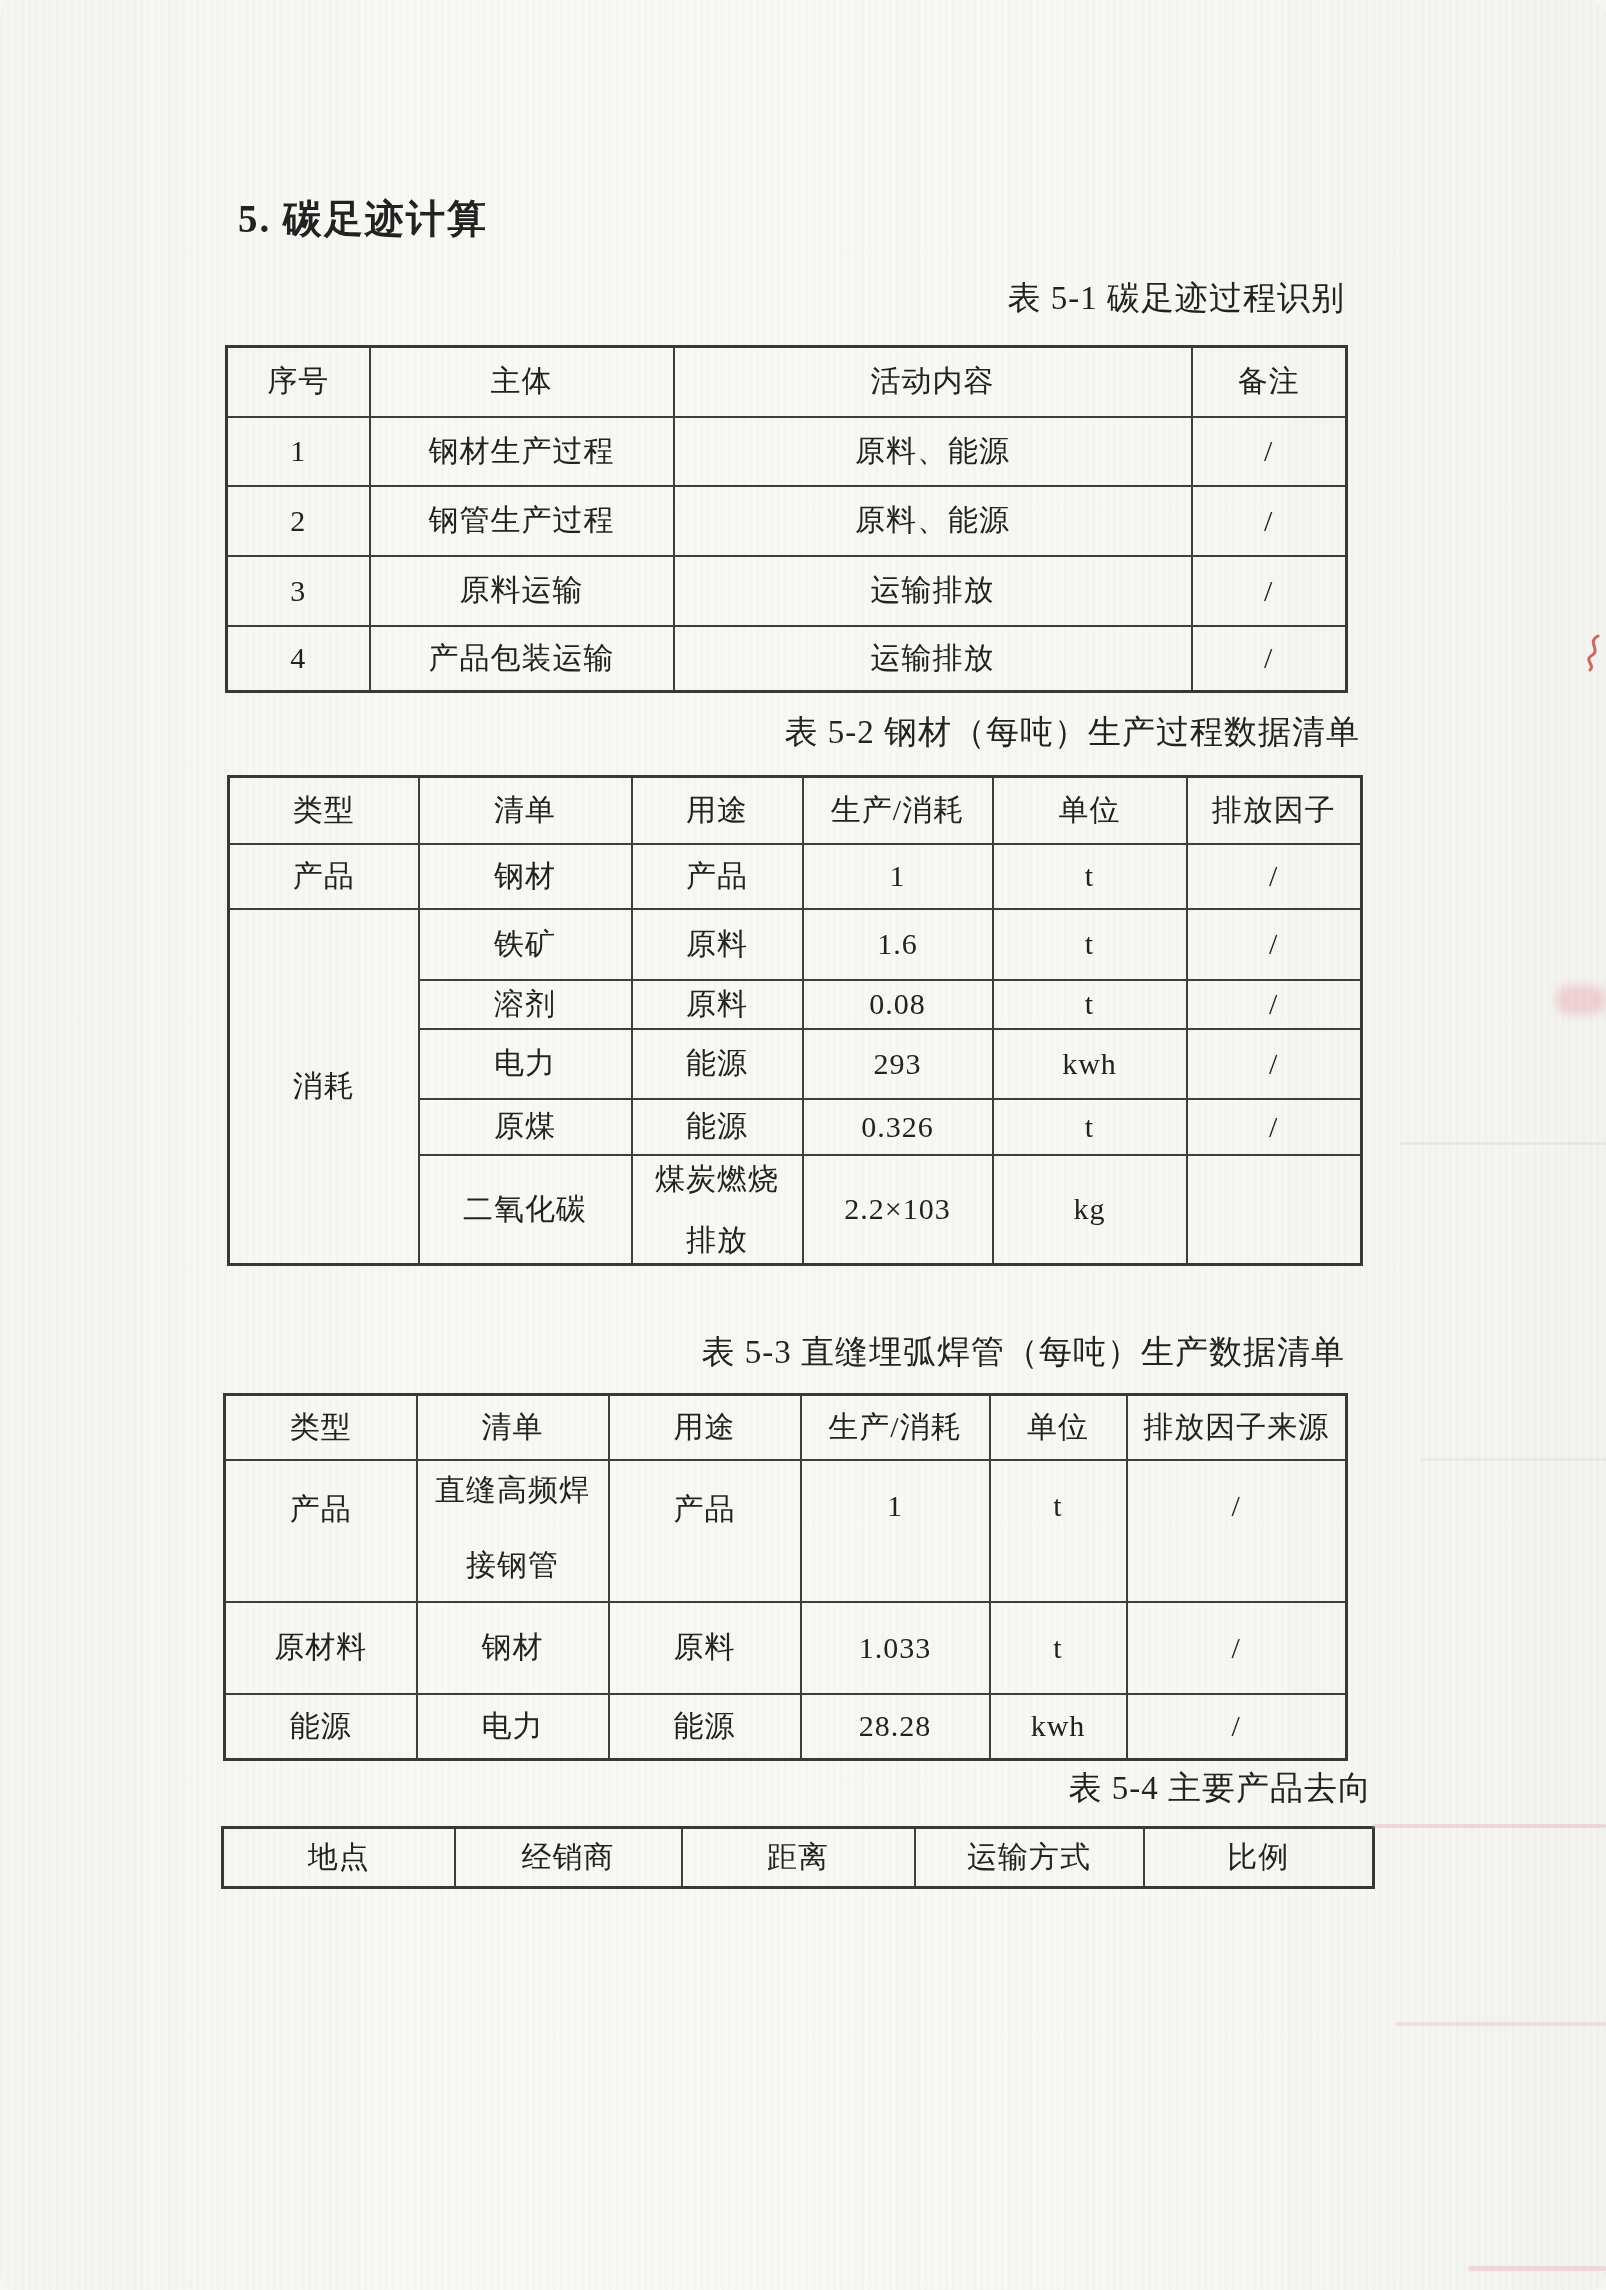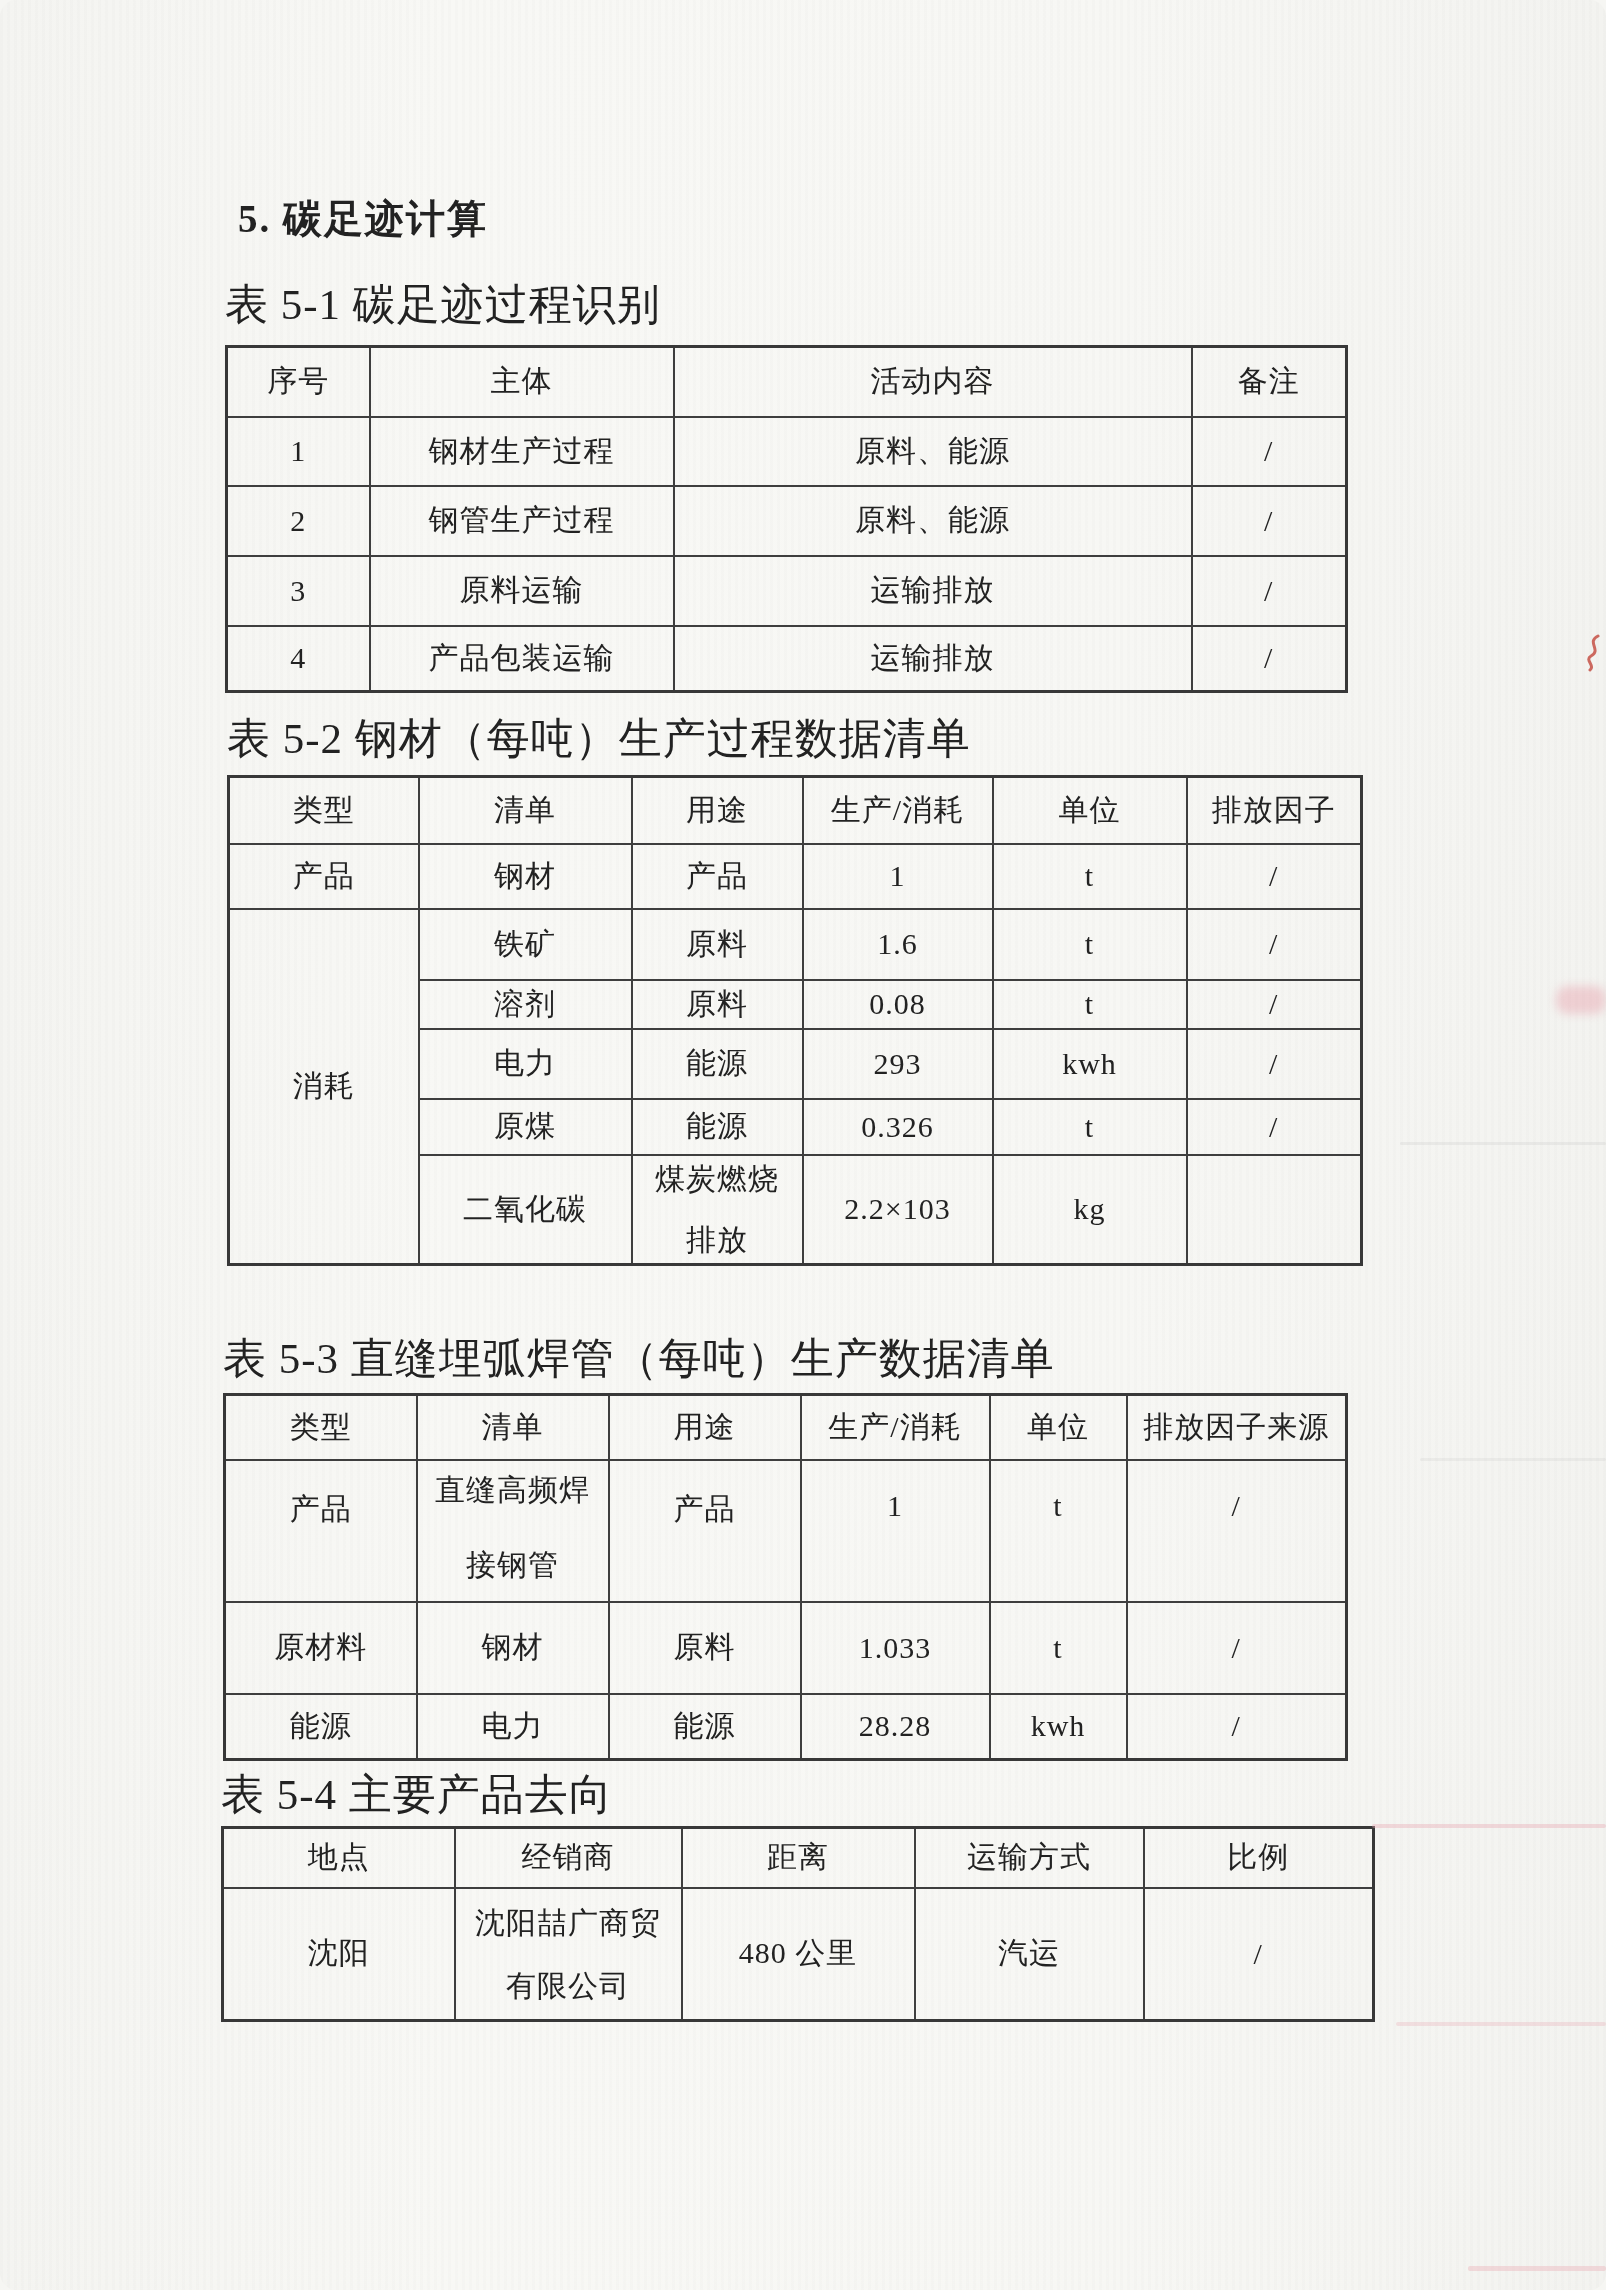--- a/index.html
+++ b/index.html
@@ -15,21 +15,21 @@
     background:
       repeating-linear-gradient(90deg, rgba(0,0,0,0.012) 0 3px, rgba(255,255,255,0.01) 3px 7px),
       linear-gradient(90deg,#f4f4f1,#f8f8f5 28%,#f7f7f4 70%,#f3f3f0);
     border-radius: 17px;
   }
   .heading{
     position:absolute;left:238px;top:192px;
     font-size:39px;font-weight:bold;letter-spacing:2px;margin:0;
   }
   .tbl-title{
-    position:absolute;text-align:left;font-size:43px;letter-spacing:1px;white-space:nowrap;
+    position:absolute;text-align:right;font-size:33px;letter-spacing:1px;white-space:nowrap;
   }
   table.doc-table{
     position:absolute;border-collapse:collapse;table-layout:fixed;
     border:3px solid #383838;
   }
   .doc-table th,.doc-table td{
     border:2px solid #3e3e3e;
     text-align:center;vertical-align:middle;
     font-size:30px;font-weight:normal;
     padding:0 4px;letter-spacing:1px;
@@ -237,30 +237,20 @@
         <col style="width:230px">
       </colgroup>
     <tbody>
       <tr style="height:60px">
         <th>地点</th>
         <th>经销商</th>
         <th>距离</th>
         <th>运输方式</th>
         <th>比例</th>
       </tr>
-      <tr style="height:133px">
-        <td>沈阳</td>
-        <td>
-          <div class="ln">沈阳喆广商贸</div>
-          <div class="ln gap30">有限公司</div>
-        </td>
-        <td>480 公里</td>
-        <td>汽运</td>
-        <td>/</td>
-      </tr>
     </tbody>
   </table>
 
   <div class="streak pink1"></div>
   <div class="streak pink2"></div>
   <div class="streak pink3"></div>
   <div class="streak smudge"></div>
   <div class="streak grayline1"></div>
   <div class="streak grayline2"></div>
   <svg class="redmark" viewBox="0 0 22 38">

